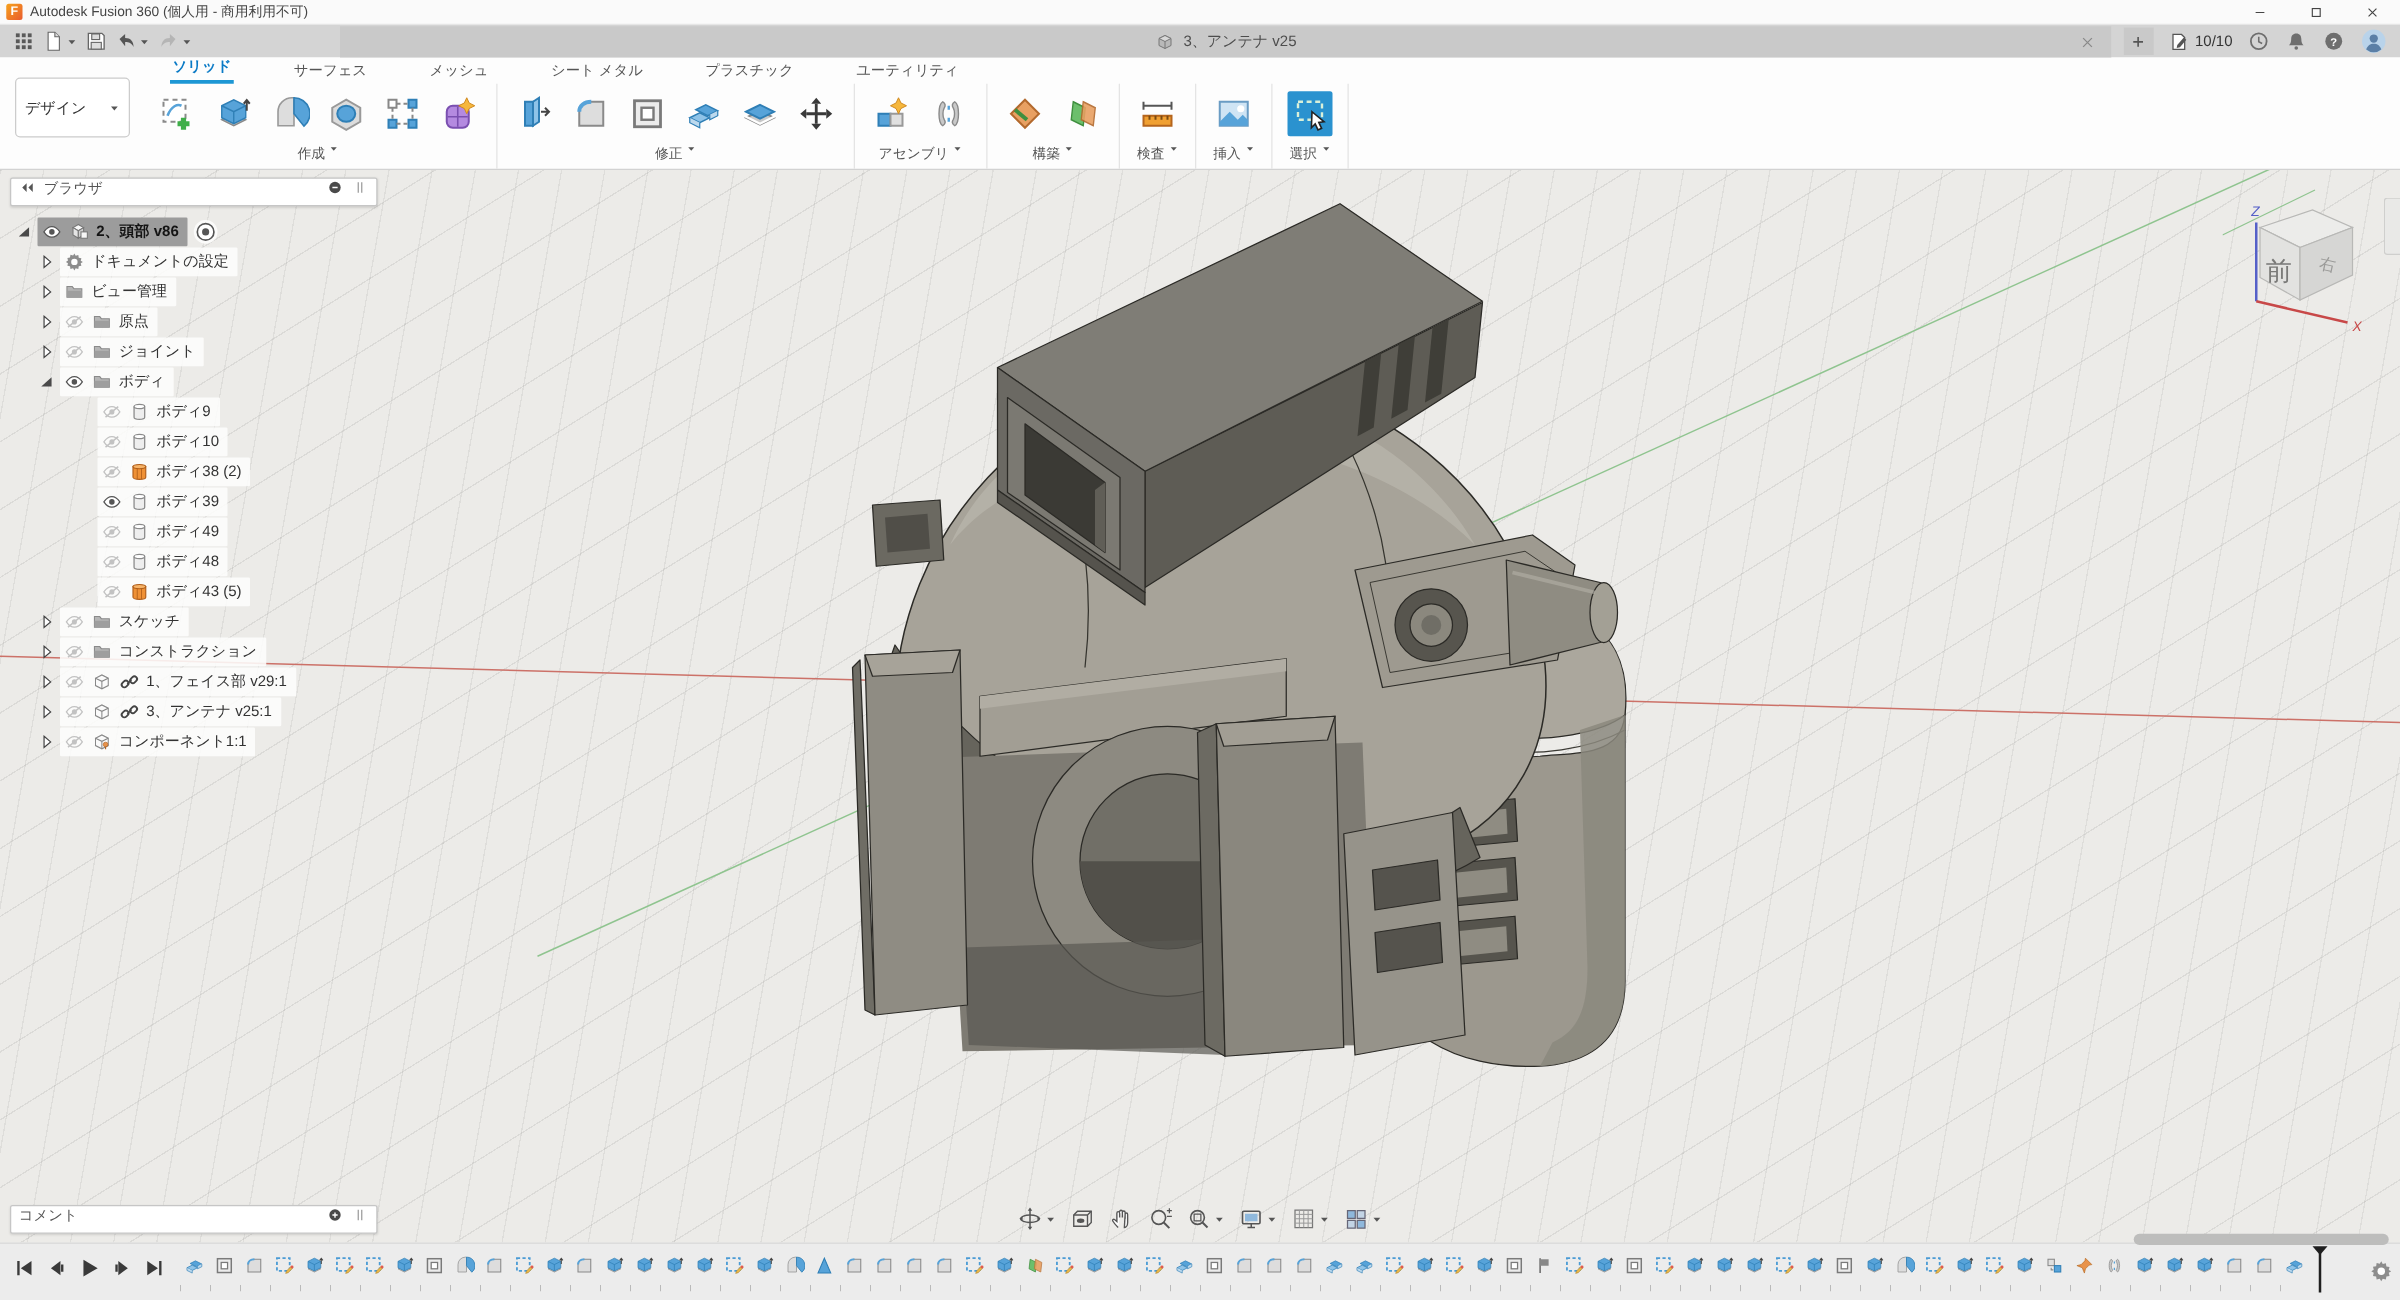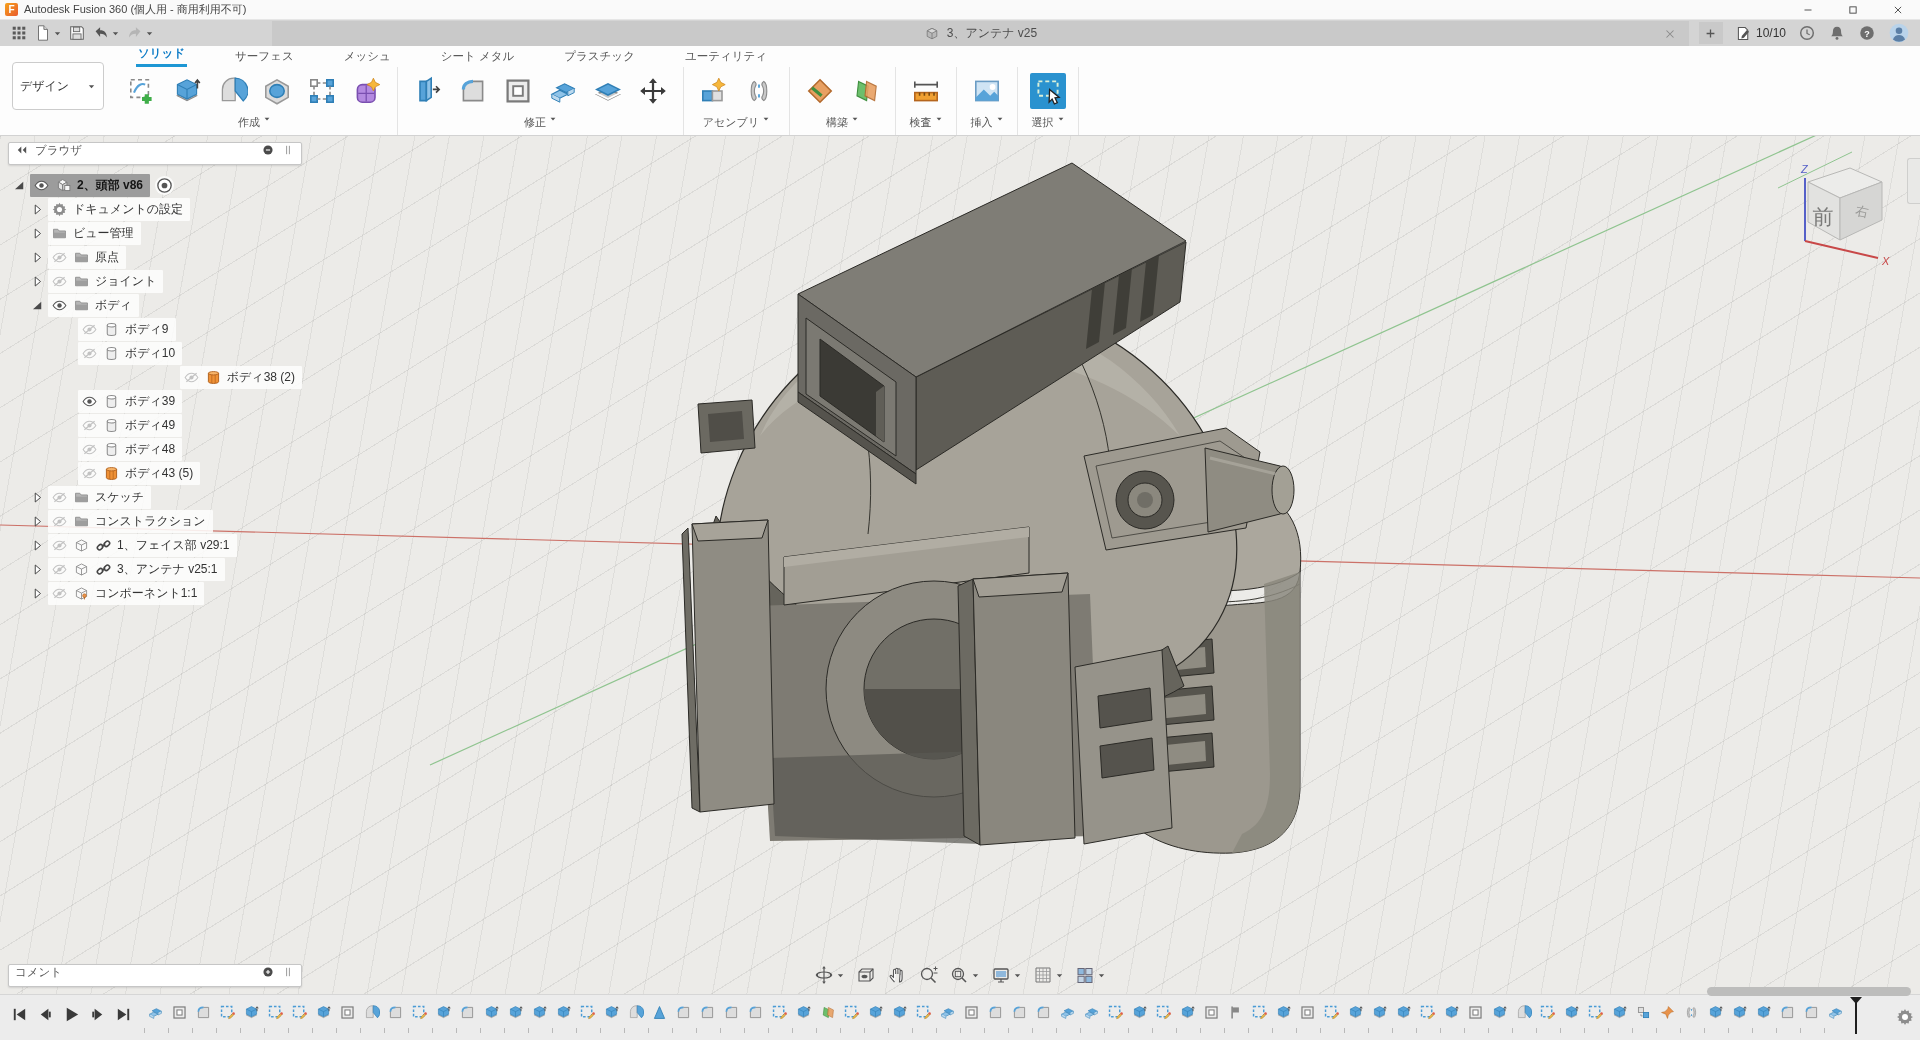--- a/index.html
+++ b/index.html
@@ -748,21 +748,21 @@
             </span>
             <span class="ic">
               <svg viewBox="0 0 20 20" width="100%" height="100%">
                 <path d="M5 5v10c0 1.4 2.2 2 5 2s5-.6 5-2V5" fill="#eee" stroke="#8a8a8a" stroke-width="1.2"></path>
                 <ellipse cx="10" cy="5" rx="5" ry="2" fill="#fff" stroke="#8a8a8a" stroke-width="1.2"></ellipse>
               </svg>
             </span>
             <span class="rowlbl">ボディ10</span>
           </div>
         </div>
-        <div class="trow" style="padding-left: 52px; justify-content: space-between;">
+        <div class="trow" style="padding-left: 52px;">
           <span class="exp"></span>
           <div class="rowbg">
             <span class="ic">
               <svg viewBox="0 0 20 20" width="100%" height="100%">
                 <path d="M2.5 10c2.2-3.4 4.7-5 7.5-5s5.3 1.6 7.5 5c-2.2 3.4-4.7 5-7.5 5s-5.3-1.6-7.5-5z" fill="none" stroke="#c2c2c2" stroke-width="1.2"></path>
                 <circle cx="10" cy="10" r="2.4" fill="#c2c2c2"></circle>
                 <path d="M4 15L16 5" stroke="#c2c2c2" stroke-width="1.4"></path>
               </svg>
             </span>
             <span class="ic">

